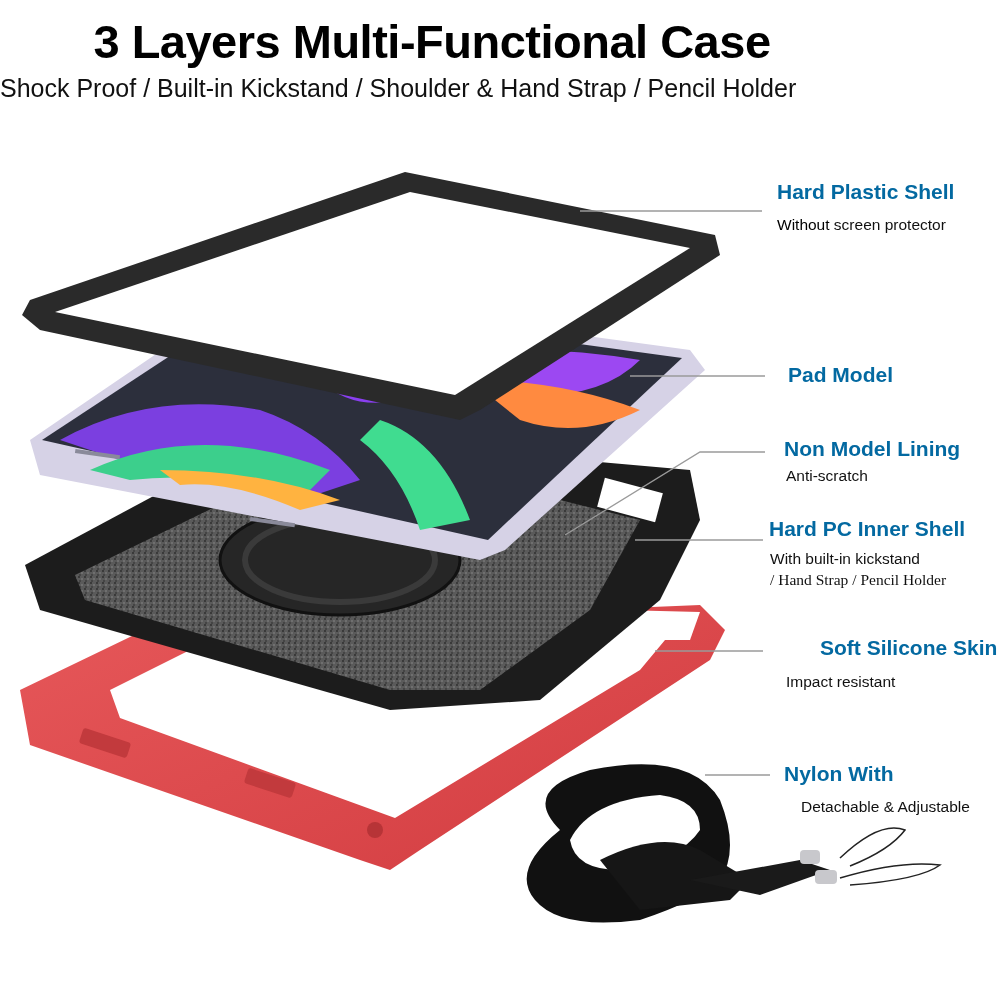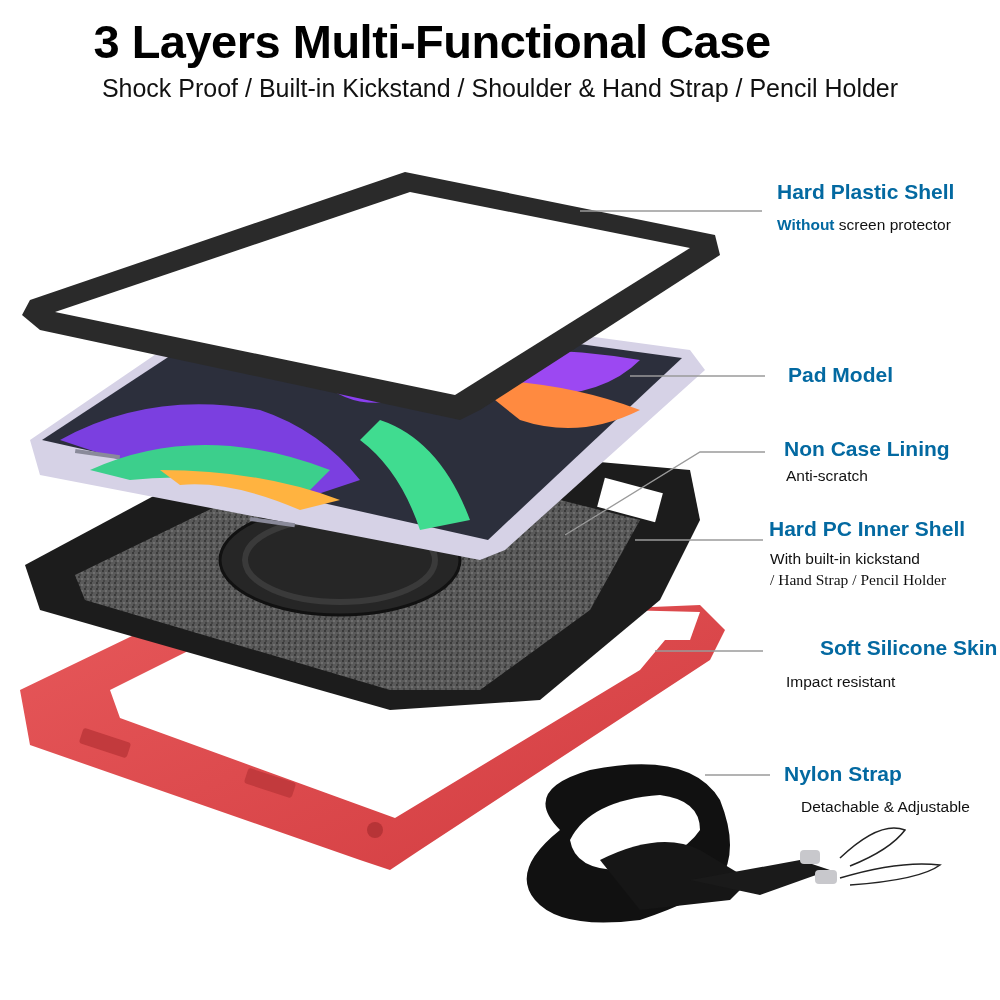--- a/index.html
+++ b/index.html
@@ -1,22 +1,22 @@
 <!DOCTYPE html>
 <html><head>
 <meta charset="utf-8">
 <style>
   html,body{margin:0;padding:0;background:#ffffff;}
   body{width:1000px;height:1000px;position:relative;overflow:hidden;font-family:"Liberation Sans",sans-serif;color:#000;}
   .title{position:absolute;left:0;top:12px;width:864px;text-align:center;font-size:47px;font-weight:bold;letter-spacing:-0.5px;line-height:60px;}
-  .subtitle{position:absolute;left:0;top:72px;width:1000px;text-align:center;font-size:25px;line-height:32px;color:#111;}
+  .subtitle{position:absolute;left:0;top:72px;width:1000px;font-size:25px;line-height:32px;color:#111;}
   svg.art{position:absolute;left:0;top:0;width:1000px;height:1000px;}
   .label{position:absolute;font-weight:bold;font-size:21px;line-height:24px;color:#0369a1;white-space:nowrap;}
   .desc{position:absolute;font-size:15.5px;line-height:19px;color:#111;white-space:nowrap;}
-  .red{color:#0369a1;font-weight:bold;}
+  .red{color:#000000;font-weight:normal;}
 </style>
 </head>
 <body>
 
 <div class="title">3 Layers Multi-Functional Case</div>
 <div class="subtitle">Shock Proof / Built-in Kickstand / Shoulder &amp; Hand Strap / Pencil Holder</div>
 
 <svg class="art" viewBox="0 0 1000 1000">
   <defs>
     <pattern id="speckle" width="6" height="6" patternUnits="userSpaceOnUse">
@@ -93,24 +93,24 @@
     <line x1="655" y1="651" x2="763" y2="651"></line>
     <line x1="705" y1="775" x2="770" y2="775"></line>
   </g>
 </svg>
 
 <div class="label" style="left:777px;top:180px;">Hard Plastic Shell</div>
 <div class="desc" style="left:777px;top:215px;"><span class="red">Without</span><span> screen protector</span></div>
 
 <div class="label" style="left:788px;top:363px;text-align:center;">Pad Model</div>
 
-<div class="label" style="left:784px;top:437px;">Non Case Lining</div>
+<div class="label" style="left:784px;top:437px;">Non Model Lining</div>
 <div class="desc" style="left:786px;top:466px;">Anti-scratch</div>
 
 <div class="label" style="left:769px;top:517px;">Hard PC Inner Shell</div>
 <div class="desc" style="left:770px;top:549px;text-align:center;">With built-in kickstand</div>
 <div class="desc" style="left:770px;top:570px;font-family:Liberation Serif, serif;">/ Hand Strap / Pencil Holder</div>
 
 <div class="label" style="left:820px;top:636px;">Soft Silicone Skin</div>
 <div class="desc" style="left:786px;top:672px;text-align:right;">Impact resistant</div>
 
-<div class="label" style="left:784px;top:762px;">Nylon Strap</div>
+<div class="label" style="left:784px;top:762px;">Nylon With</div>
 <div class="desc" style="left:786px;top:797px;margin-left:15px;">Detachable &amp; Adjustable</div>
 
 </body></html>

